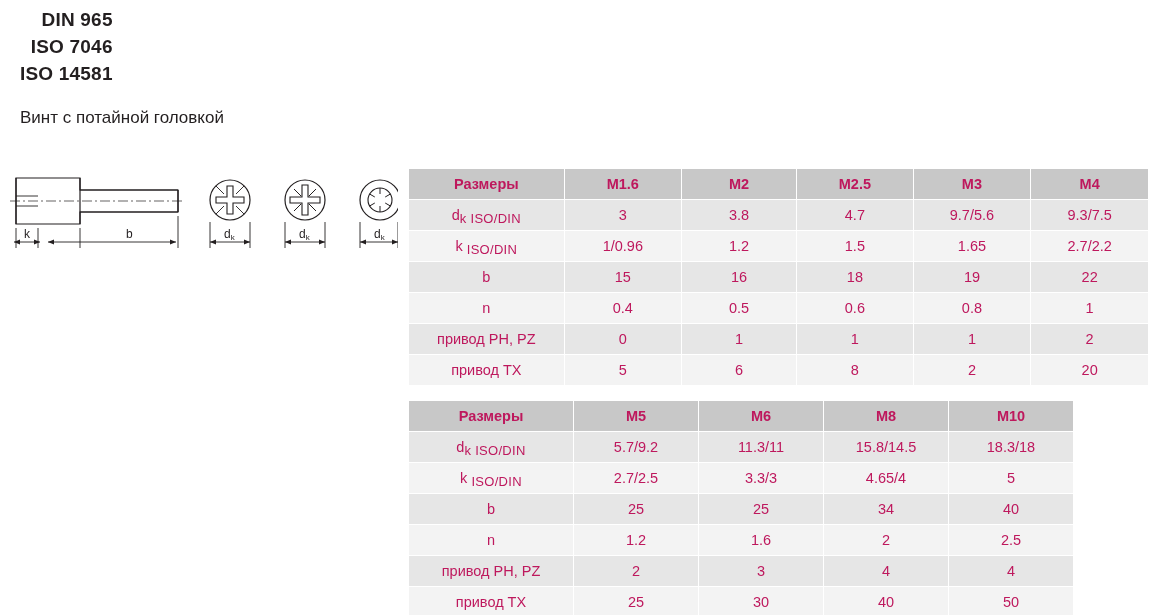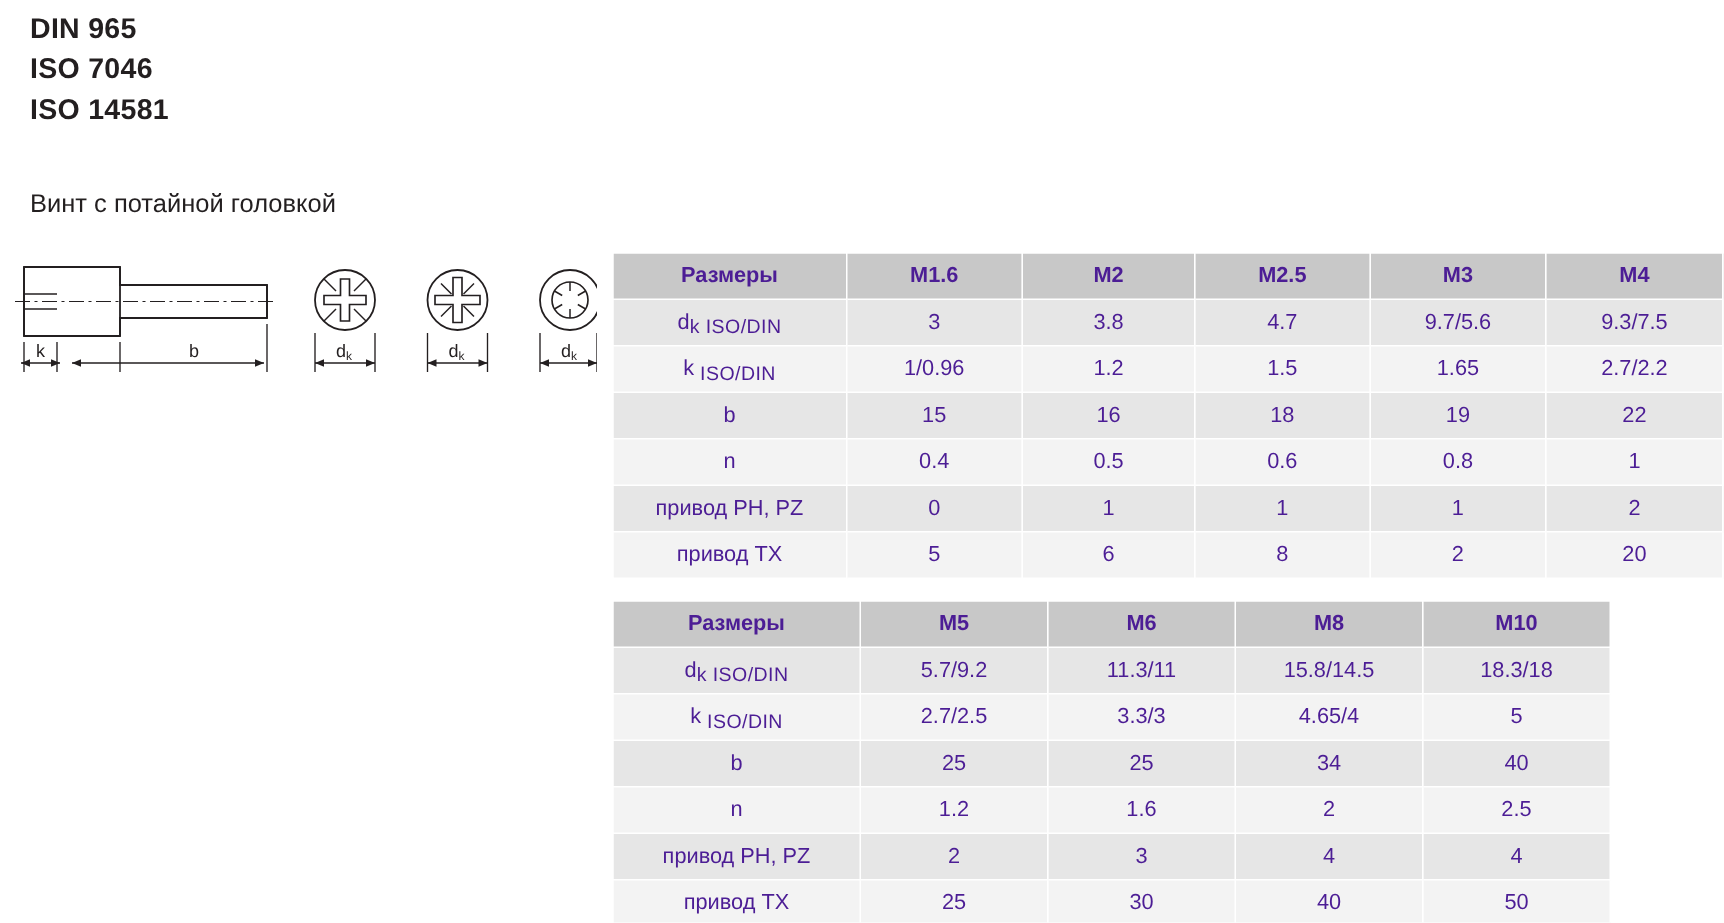--- a/index.html
+++ b/index.html
@@ -21,45 +21,46 @@
     position: absolute;
     left: 20px;
     top: 6px;
   }
   .std-title {
     font-size: 19px;
     font-weight: bold;
     letter-spacing: 0.2px;
     line-height: 27px;
     color: #231f20;
+    text-align: right;
   }
   #subtitle {
     position: absolute;
     left: 20px;
-    top: 126px;
+    top: 108px;
     font-size: 17px;
     color: #231f20;
     font-weight: normal;
   }
 
   
   #drawing {
     position: absolute;
     left: 8px;
     top: 160px;
     width: 390px;
     height: 110px;
   }
 
   
   .spec-table {
     position: absolute;
     border-collapse: collapse;
     font-size: 14.5px;
-    color: #4c1d95;
+    color: #be185d;
   }
   #table-1 { left: 408px; top: 168px; }
   #table-2 { left: 408px; top: 400px; }
 
   .spec-table td, .spec-table th {
     border: 1px solid #ffffff;
     text-align: center;
     vertical-align: middle;
     height: 30px;
     padding: 0 4px;

